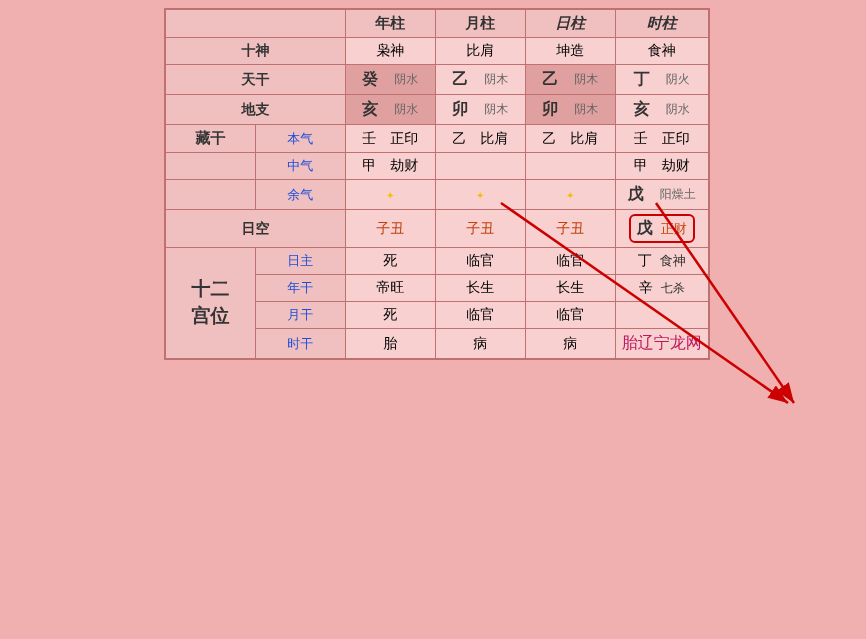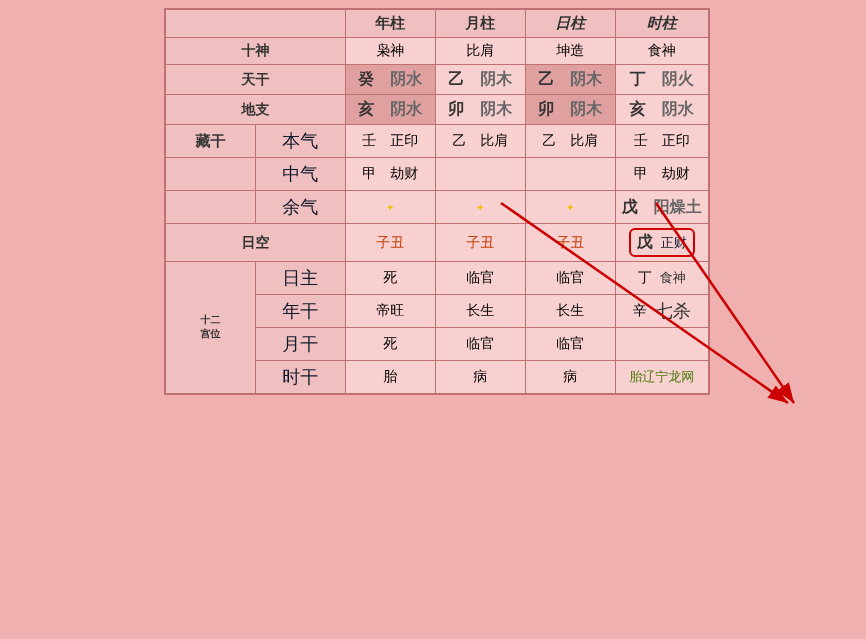--- a/index.html
+++ b/index.html
@@ -49,37 +49,36 @@
       background: #f0c0c0;
       min-width: 50px;
       font-weight: bold;
       color: #333;
       font-size: 14px;
       margin-left: 44px;
     }
     .sub-label {
       background: #f0c0c0;
       min-width: 40px;
-      font-size: 18px;
-      color: #0f172a;
+      font-size: 13px;
+      color: #1d4ed8;
       margin-top: 47px;
     }
     .text-red {
       color: #c2410c;
     }
     .char-big {
       font-size: 16px;
       font-weight: bold;
       color: #333;
     }
     .char-small {
-      font-size: 16px;
+      font-size: 12px;
       color: #666;
       margin-left: 12px;
-      font-weight: bold;
     }
     .inline-pair {
       display: inline-flex;
       align-items: center;
       gap: 4px;
     }
     .col-nian { min-width: 100px; }
     .col-yue { min-width: 100px; }
     .col-ri { min-width: 100px; font-style: italic; }
     .col-shi { min-width: 110px; font-style: italic; }
@@ -213,64 +212,64 @@
       </tr>
 
       <tr>
         <td colspan="2" class="left-label">日空</td>
         <td class="text-red">子丑</td>
         <td class="text-red">子丑</td>
         <td class="text-red">子丑</td>
         <td>
           <span class="inline-pair" style="border:2px solid #cc0000; border-radius:6px; padding:2px 6px; display:inline-flex;">
             <span class="char-big">戊</span>
-            <span style="margin-left:4px; font-size:13px; color:#0f172a;">正财</span>
-          </span>
-        </td>
-      </tr>
-
-      <tr>
-        <td rowspan="4" class="left-label" style="font-size:10px; line-height:1.4;font-family:Liberation Mono, monospace;">十二<br>宫位</td>
+            <span style="margin-left:4px; font-size:13px; color:#c2410c;">正财</span>
+          </span>
+        </td>
+      </tr>
+
+      <tr>
+        <td rowspan="4" class="left-label" style="font-size:19px; line-height:1.4;">十二<br>宫位</td>
         <td class="sub-label">日主</td>
         <td>死</td>
         <td>临官</td>
         <td>临官</td>
         <td>
           <span class="inline-pair">
             <span>丁</span>
             <span style="margin-left:4px; font-size:13px; color:#333;">食神</span>
           </span>
         </td>
       </tr>
       <tr>
         <td class="sub-label">年干</td>
         <td>帝旺</td>
         <td>长生</td>
         <td>长生</td>
         <td>
           <span class="inline-pair">
             <span>辛</span>
-            <span style="margin-left:4px; font-size:18px; color:#333;">七杀</span>
+            <span style="margin-left:4px; font-size:12px; color:#333;">七杀</span>
           </span>
         </td>
       </tr>
       <tr>
         <td class="sub-label">月干</td>
         <td>死</td>
         <td>临官</td>
         <td>临官</td>
         <td></td>
       </tr>
       <tr>
         <td class="sub-label">时干</td>
         <td>胎</td>
         <td>病</td>
         <td>病</td>
         <td>
-          <span style="font-size:13px; color:#4d7c0f;">胎辽宁龙网</span>
+          <span style="font-size:16px; color:#be185d;">胎辽宁龙网</span>
         </td>
       </tr>
     </tbody>
       </table>
 
     <svg class="arrow-overlay" width="866" height="639" viewBox="0 0 866 639" style="position:absolute;top:0;left:0;pointer-events:none;z-index:10;">
 
       <defs>
         <marker id="arrowhead" markerWidth="8" markerHeight="6" refX="8" refY="3" orient="auto">
           <polygon points="0 0, 8 3, 0 6" fill="#cc0000"></polygon>

